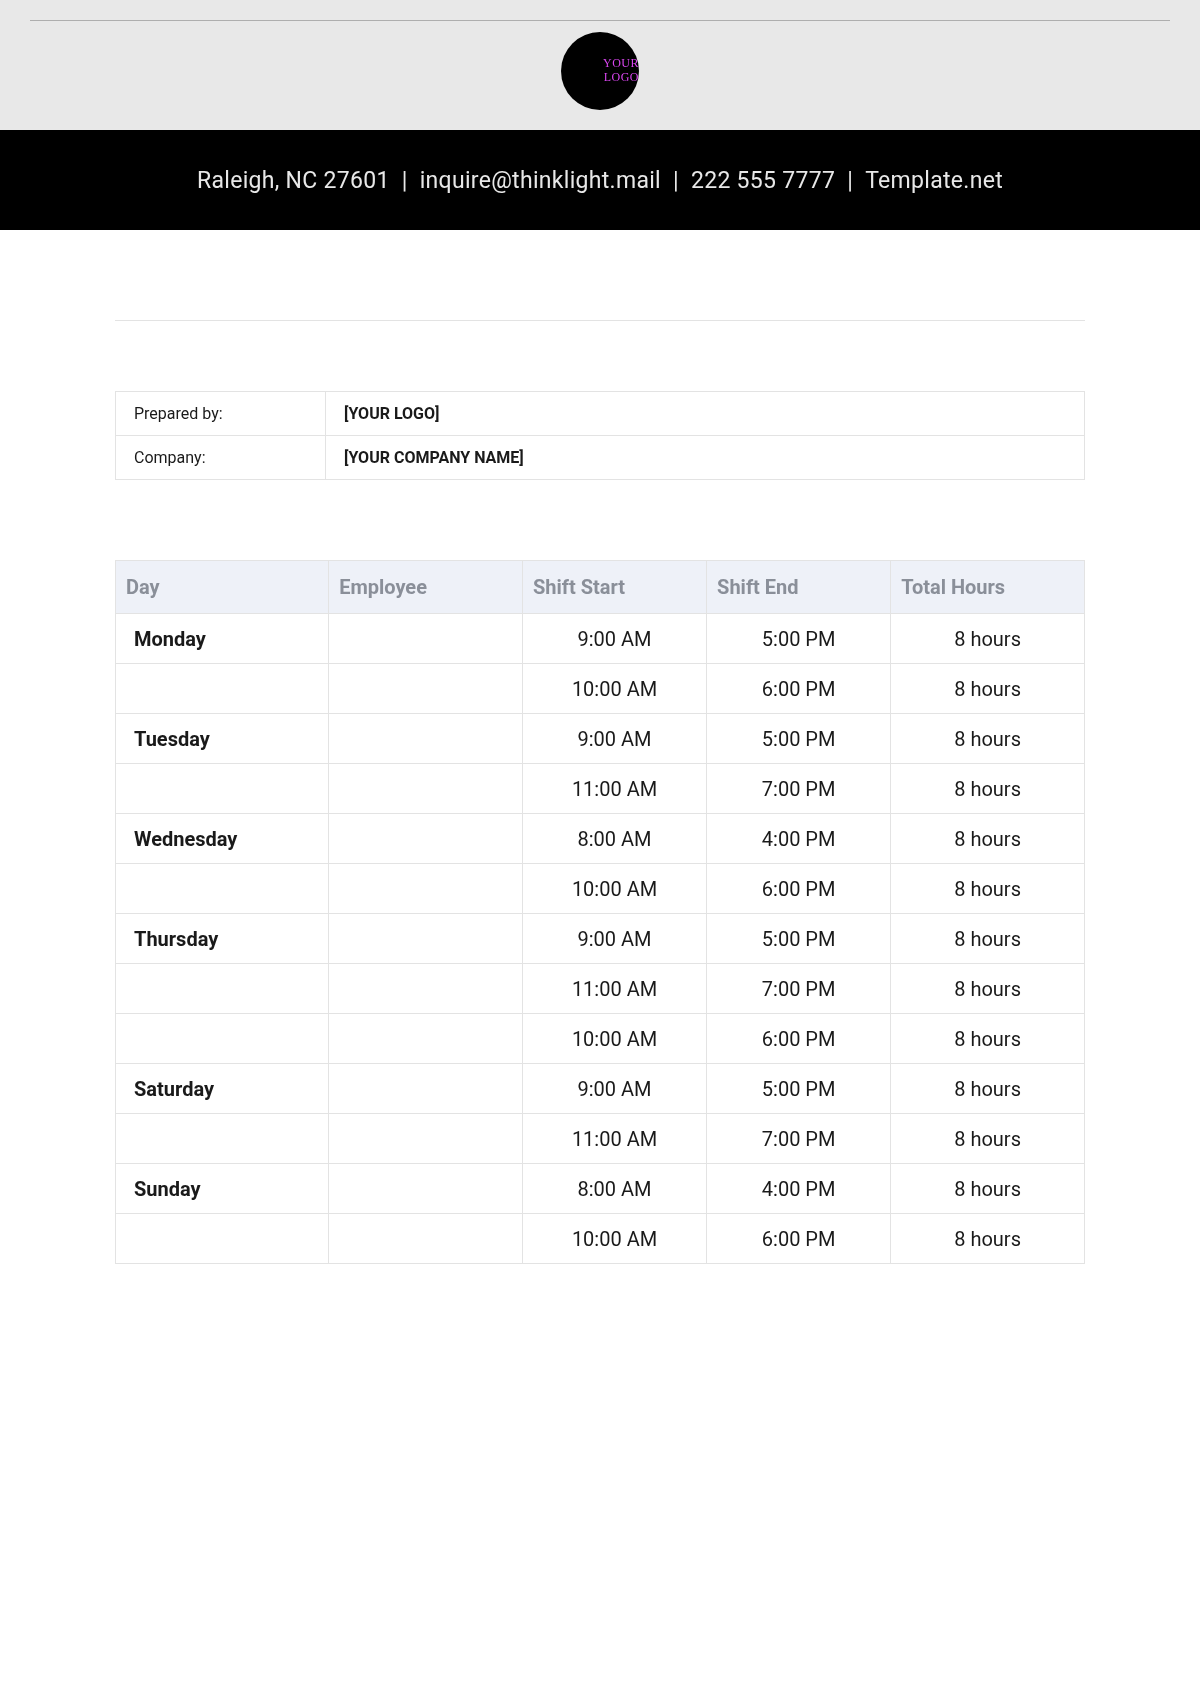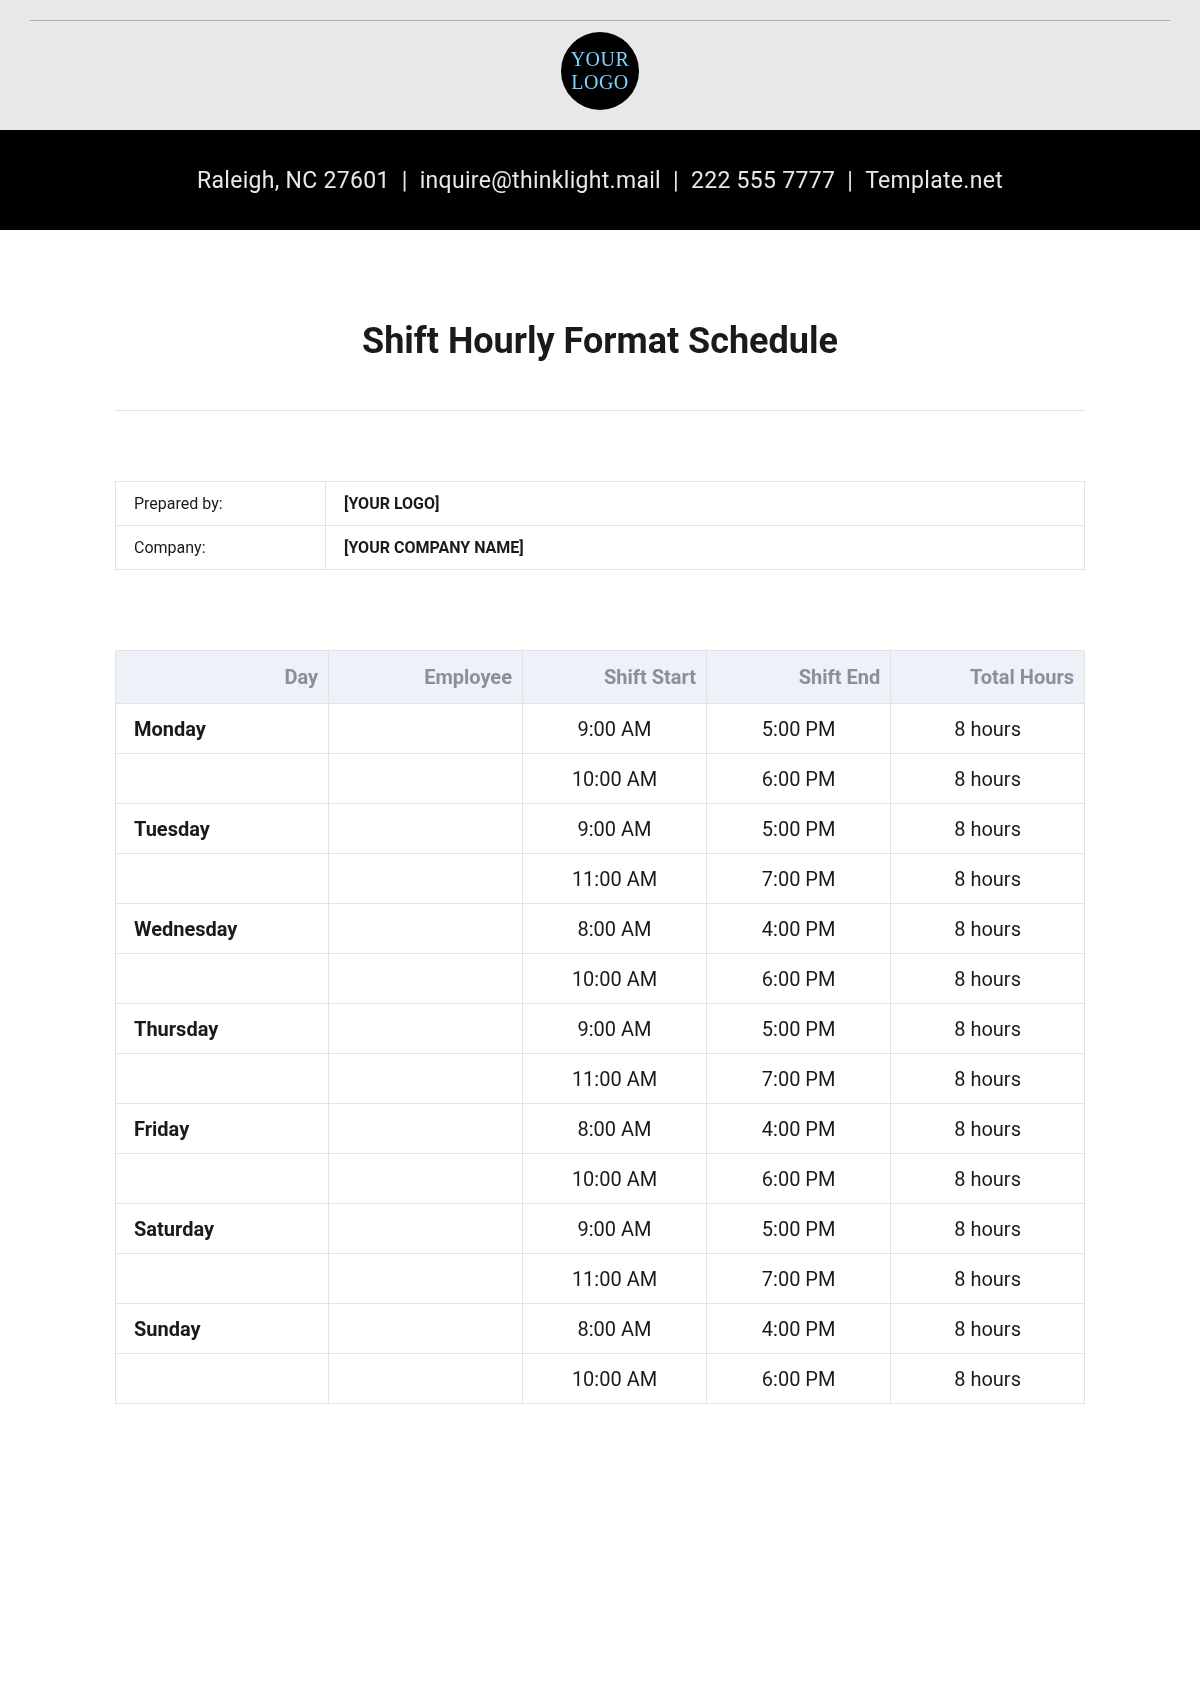--- a/index.html
+++ b/index.html
@@ -44,27 +44,27 @@
   }
   .logo-circle {
     position: absolute;
     top: 32px;
     left: 50%;
     transform: translateX(-50%);
     width: 78px;
     height: 78px;
     border-radius: 50%;
     background: #000;
-    color: #7dd3fc;
+    color: #d946ef;
     display: flex;
     flex-direction: column;
-    align-items: center;
+    align-items: flex-end;
     justify-content: center;
     font-family: Georgia, "Times New Roman", serif;
-    font-size: 20px;
+    font-size: 12px;
     line-height: 1.15;
     letter-spacing: 0.5px;
   }
   .black-band {
     background: #000;
     color: #e8e8e8;
     height: 100px;
     display: flex;
     align-items: center;
     justify-content: center;
@@ -109,21 +109,21 @@
     width: 100%;
     border-collapse: collapse;
     font-size: 20px;
   }
   .sched-table th {
     background: #eef1f8;
     color: #8a8f99;
     font-weight: 700;
     padding: 14px 10px;
     border: 1px solid #e3e3e3;
-    text-align: right;
+    text-align: left;
   }
   .sched-table td {
     border: 1px solid #e3e3e3;
     padding: 12px 14px;
     text-align: center;
     height: 50px;
   }
   .sched-table td.day {
     text-align: left;
     font-weight: 700;
@@ -154,21 +154,20 @@
     <span>Raleigh, NC 27601</span>
     <span>  |  </span>
     <span>inquire@thinklight.mail</span>
     <span>  |  </span>
     <span>222 555 7777</span>
     <span>  |  </span>
     <span>Template.net</span>
   </div>
 
   <div class="content">
-    <h1 class="title">Shift Hourly Format Schedule</h1>
     <hr class="divider">
 
     <table class="meta-table">
       <tbody>
           <tr>
         <td class="label">Prepared by:</td>
         <td class="value">[YOUR LOGO]</td>
       </tr>
       <tr>
         <td class="label">Company:</td>
@@ -238,27 +237,20 @@
             <td>8 hours</td>
           </tr>
           <tr>
             <td class="day"></td>
             <td></td>
             <td>11:00 AM</td>
             <td>7:00 PM</td>
             <td>8 hours</td>
           </tr>
           <tr>
-            <td class="day">Friday</td>
-            <td></td>
-            <td>8:00 AM</td>
-            <td>4:00 PM</td>
-            <td>8 hours</td>
-          </tr>
-          <tr>
             <td class="day"></td>
             <td></td>
             <td>10:00 AM</td>
             <td>6:00 PM</td>
             <td>8 hours</td>
           </tr>
           <tr>
             <td class="day">Saturday</td>
             <td></td>
             <td>9:00 AM</td>

